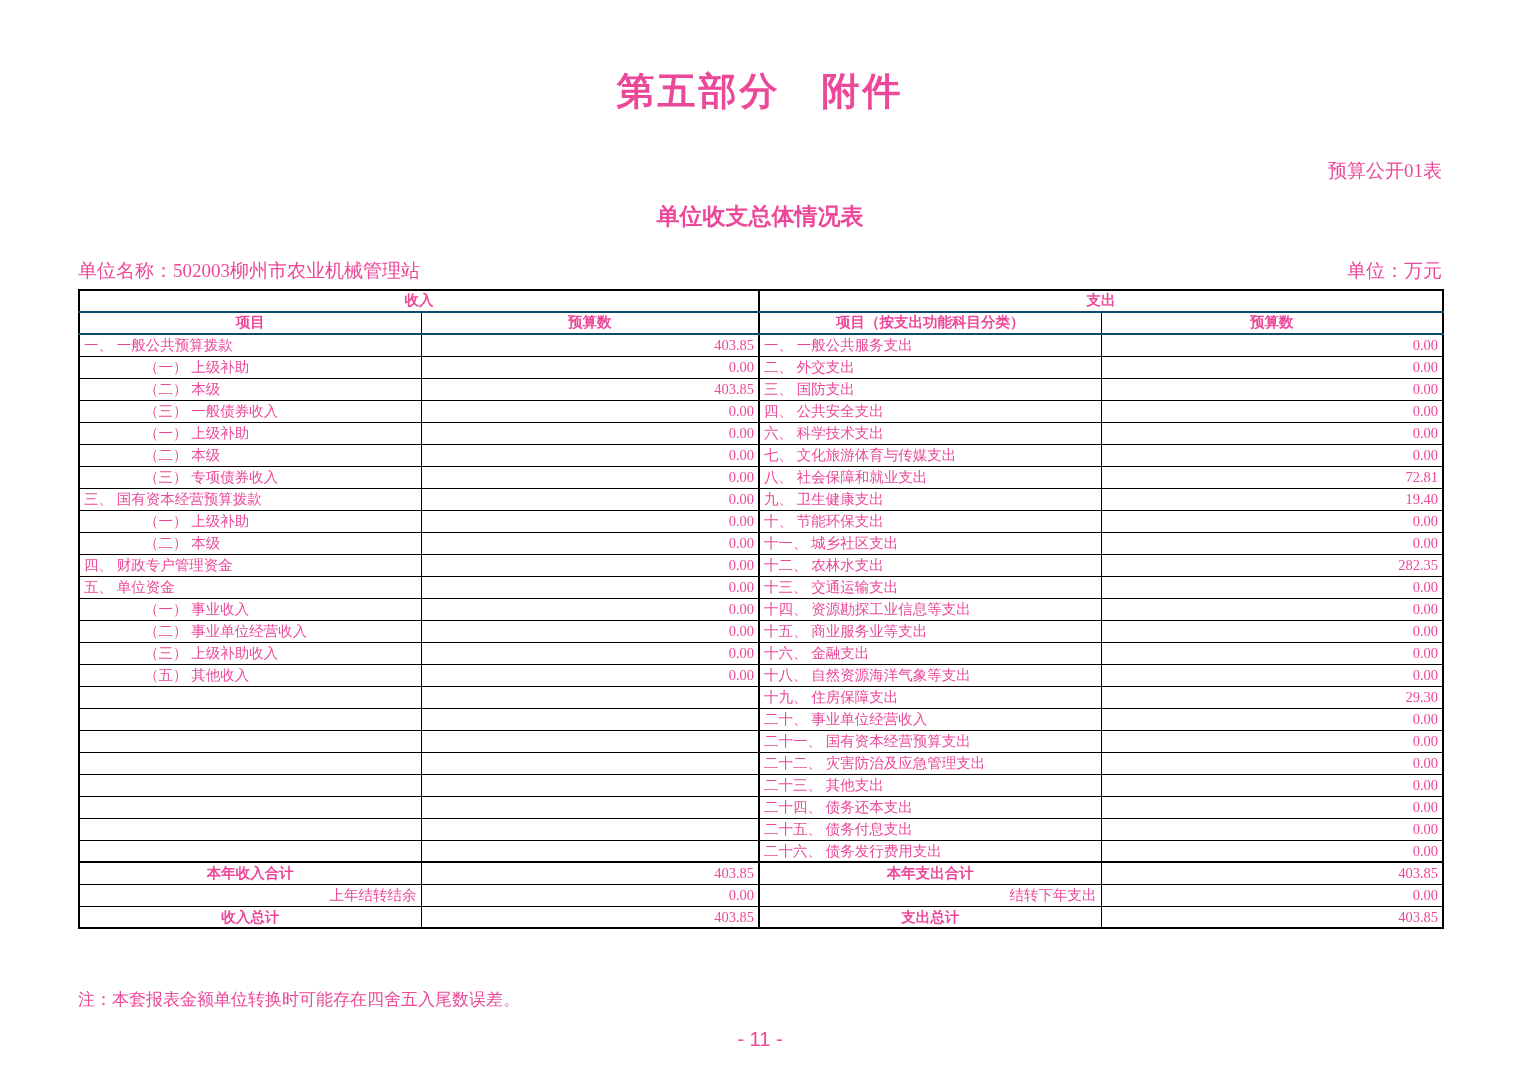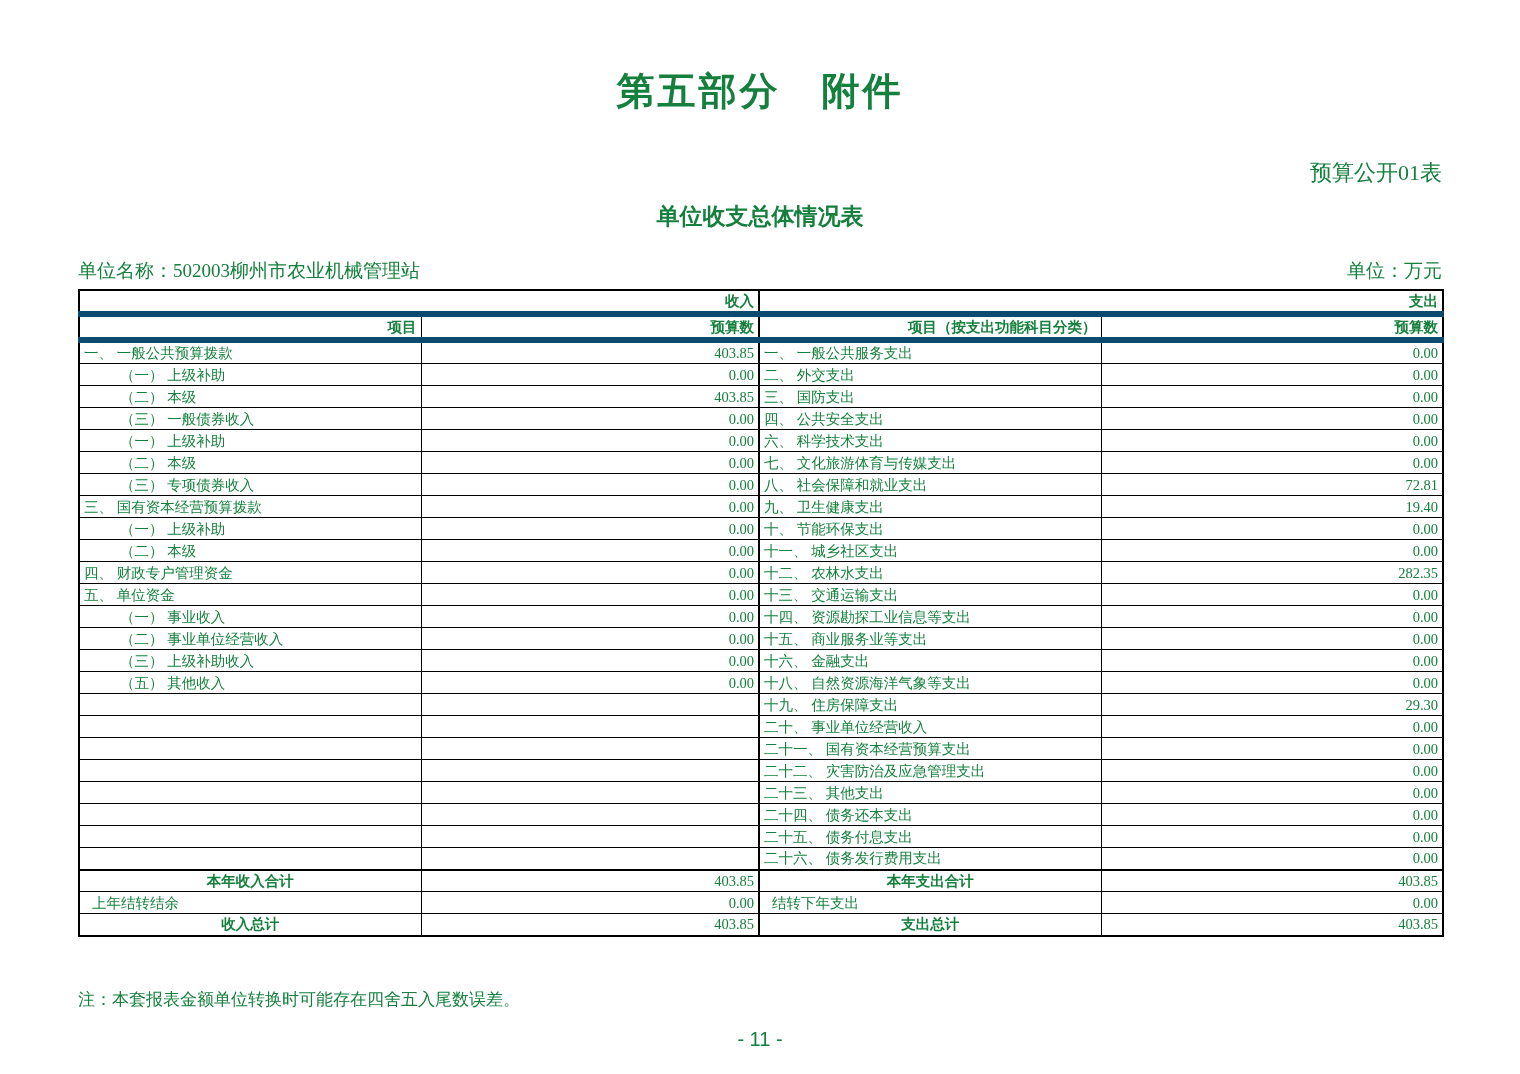--- a/index.html
+++ b/index.html
@@ -2,37 +2,37 @@
 <html><head>
 <meta charset="utf-8">
 <style>
   * { box-sizing: border-box; }
   html, body { margin: 0; padding: 0; background: #ffffff; }
   .page {
     position: relative;
     width: 1520px;
     height: 1074px;
     background: #ffffff;
-    color: #15803d;
+    color: #ec4899;
     font-family: "Liberation Serif", "DejaVu Serif", serif;
     overflow: hidden;
   }
   .doc-title {
     position: absolute;
     top: 66px; left: 0; width: 100%;
     text-align: center;
     font-family: "Liberation Sans", "DejaVu Sans", sans-serif;
     font-weight: bold;
     font-size: 38px;
     letter-spacing: 3px;
   }
   .table-label {
     position: absolute;
     top: 158px; right: 78px;
-    font-size: 22px;
+    font-size: 19px;
   }
   .table-title {
     position: absolute;
     top: 201px; left: 0; width: 100%;
     text-align: center;
     font-family: "Liberation Sans", "DejaVu Sans", sans-serif;
     font-weight: bold;
     font-size: 23px;
   }
   .meta-row {
@@ -53,37 +53,37 @@
   table.budget th, table.budget td {
     border: 1px solid #000;
     height: 22px;
     padding: 0 4px;
     font-size: 14.5px;
     line-height: 20px;
     overflow: hidden;
     white-space: nowrap;
   }
   table.budget thead th {
-    font-family: Liberation Sans, sans-serif;
+    font-family: Liberation Mono, monospace;
     font-weight: bold;
-    text-align: right;
-    border-bottom: 6px solid #0c4a6e;
+    text-align: center;
+    border-bottom: 2px solid #0c4a6e;
   }
   .half-divider { border-left: 2px solid #000 !important; }
   td.item { text-align: left; padding-left: 8px; }
-  td.item.indent { padding-left: 40px; }
+  td.item.indent { padding-left: 64px; }
   td.value { text-align: right; padding-right: 6px; }
   tfoot td { border-top: 1px solid #000; }
   tfoot tr.first td { border-top: 2px solid #000; }
   tfoot td.total-label {
     text-align: center;
     font-family: "Liberation Sans", "DejaVu Sans", sans-serif;
     font-weight: bold;
   }
-  tfoot td.plain-label { text-align: left; padding-left: 12px; }
+  tfoot td.plain-label { text-align: right; padding-left: 24px; }
   .note {
     position: absolute;
     top: 988px; left: 78px;
     font-size: 17px;
   }
   .page-number {
     position: absolute;
     top: 1028px; left: 0; width: 100%;
     text-align: center;
     font-family: "Liberation Sans", "DejaVu Sans", sans-serif;

